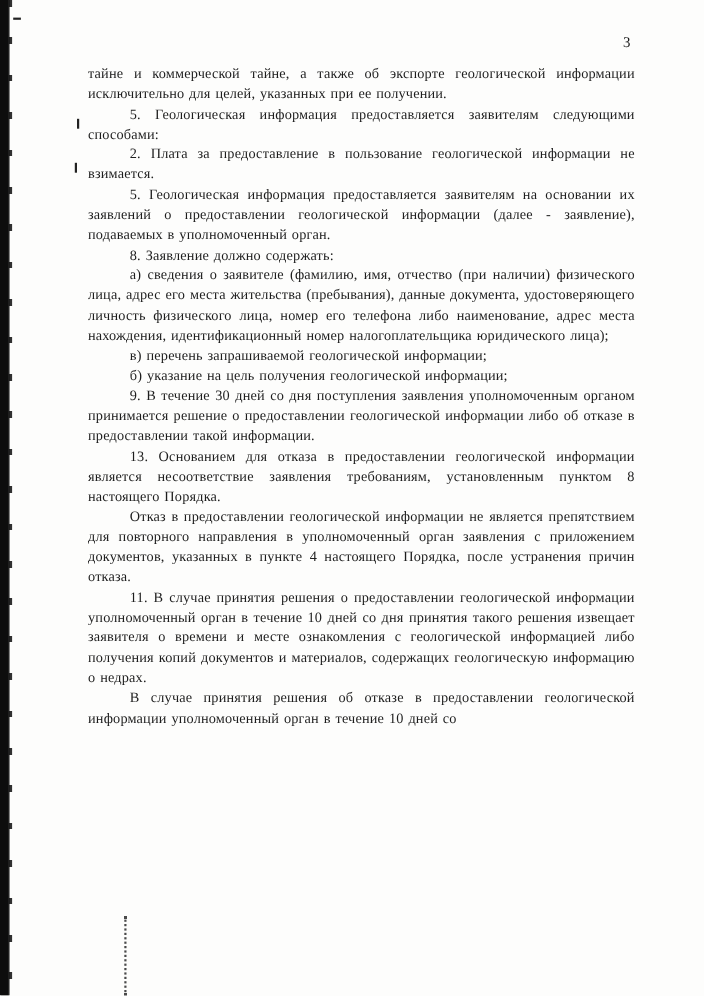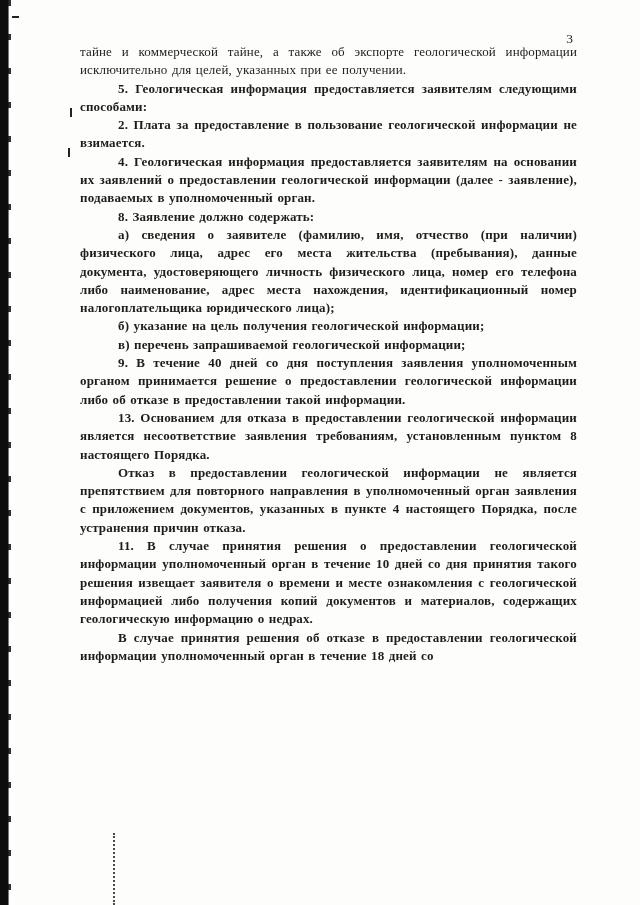--- a/index.html
+++ b/index.html
@@ -59,58 +59,57 @@
   .page-number {
     position: absolute;
     top: 31px;
     right: 67px;
     font-size: 13.5px;
     color: #161616;
   }
   .text-block {
     position: absolute;
     left: 80px;
-    top: 43px;
+    top: 58px;
     width: 497px;
     font-size: 13px;
     line-height: 18.3px;
     text-align: justify;
     letter-spacing: 0.15px;
     word-spacing: 1px;
   }
   .text-block p {
     margin: 0;
   }
   .text-block p.indent {
     text-indent: 38px;
-    font-weight: bold;
   }
 </style>
 </head>
 <body>
 
 <div class="page">
 
   <div class="scan-strip"></div>
   <div class="scan-dash dash-1"></div>
   <div class="scan-dash dash-2"></div>
   <div class="scan-dash dash-3"></div>
   <div class="dotted-line"></div>
 
   <div class="page-number">3</div>
 
   <div class="text-block">
     <p>тайне и коммерческой тайне, а также об экспорте геологической информации исключительно для целей, указанных при ее получении.</p>
     <p class="indent">5. Геологическая информация предоставляется заявителям следующими способами:</p>
     <p class="indent">2. Плата за предоставление в пользование геологической информации не взимается.</p>
-    <p class="indent">4. Геологическая информация предоставляется заявителям на основании их заявлений о предоставлении геологической информации (далее - заявление), подаваемых в уполномоченный орган.</p>
+    <p class="indent">5. Геологическая информация предоставляется заявителям на основании их заявлений о предоставлении геологической информации (далее - заявление), подаваемых в уполномоченный орган.</p>
     <p class="indent">8. Заявление должно содержать:</p>
     <p class="indent">а) сведения о заявителе (фамилию, имя, отчество (при наличии) физического лица, адрес его места жительства (пребывания), данные документа, удостоверяющего личность физического лица, номер его телефона либо наименование, адрес места нахождения, идентификационный номер налогоплательщика юридического лица);</p>
+    <p class="indent">в) перечень запрашиваемой геологической информации;</p>
     <p class="indent">б) указание на цель получения геологической информации;</p>
-    <p class="indent">в) перечень запрашиваемой геологической информации;</p>
-    <p class="indent">9. В течение 40 дней со дня поступления заявления уполномоченным органом принимается решение о предоставлении геологической информации либо об отказе в предоставлении такой информации.</p>
+    <p class="indent">9. В течение 30 дней со дня поступления заявления уполномоченным органом принимается решение о предоставлении геологической информации либо об отказе в предоставлении такой информации.</p>
     <p class="indent">13. Основанием для отказа в предоставлении геологической информации является несоответствие заявления требованиям, установленным пунктом 8 настоящего Порядка.</p>
     <p class="indent">Отказ в предоставлении геологической информации не является препятствием для повторного направления в уполномоченный орган заявления с приложением документов, указанных в пункте 4 настоящего Порядка, после устранения причин отказа.</p>
     <p class="indent">11. В случае принятия решения о предоставлении геологической информации уполномоченный орган в течение 10 дней со дня принятия такого решения извещает заявителя о времени и месте ознакомления с геологической информацией либо получения копий документов и материалов, содержащих геологическую информацию о недрах.</p>
-    <p class="indent">В случае принятия решения об отказе в предоставлении геологической информации уполномоченный орган в течение 18 дней со</p>
+    <p class="indent">В случае принятия решения об отказе в предоставлении геологической информации уполномоченный орган в течение 10 дней со</p>
   </div>
 
 </div>
 
 </body></html>

